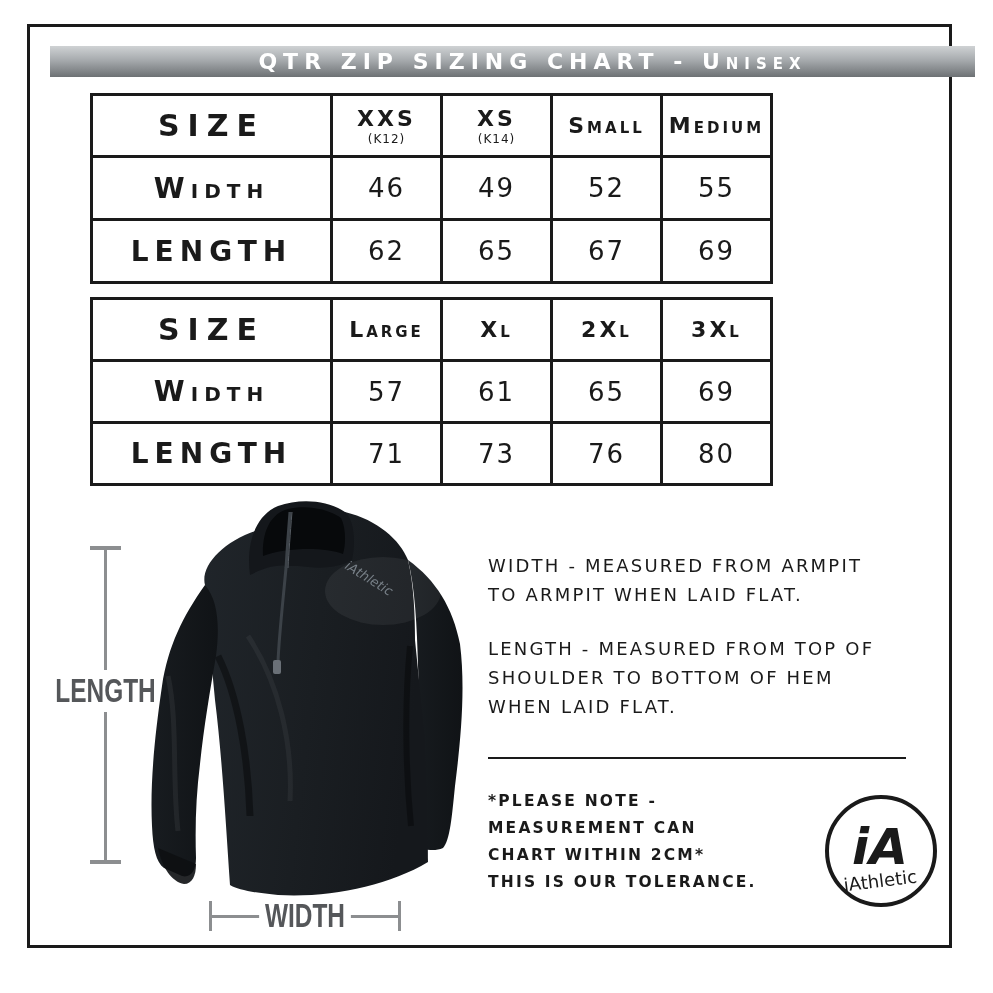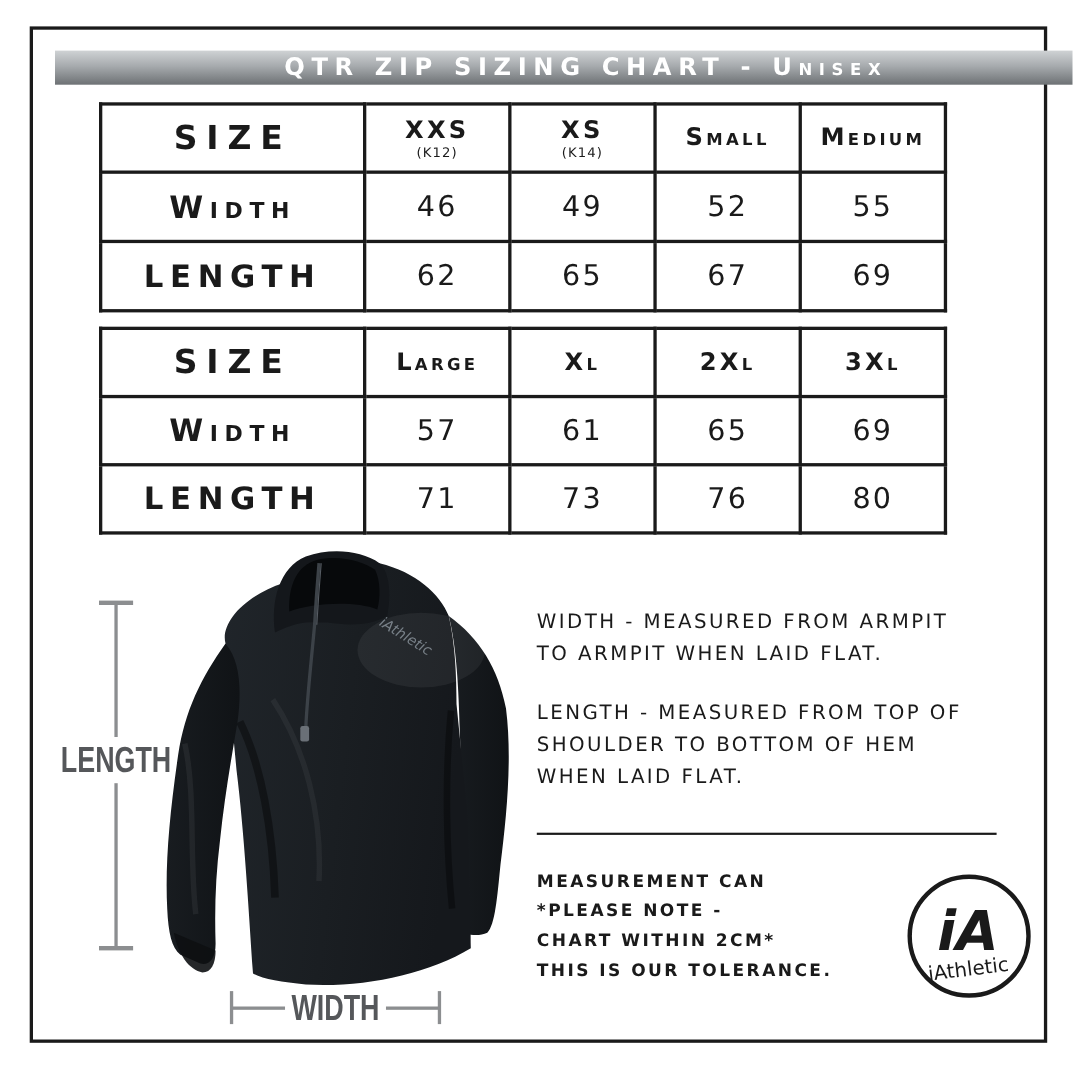--- a/index.html
+++ b/index.html
@@ -5,21 +5,21 @@
   html,body{margin:0;padding:0;background:#fff;}
   .page{position:relative;width:993px;height:993px;background:#fff;overflow:hidden;
         font-family:"DejaVu Sans",sans-serif;color:#1a1a1a;}
   .frame{position:absolute;left:27px;top:24px;width:925px;height:924px;
          border:3px solid #1a1a1a;box-sizing:border-box;}
   .titlebar{position:absolute;left:50px;top:46px;width:885px;height:31px;
             background:linear-gradient(180deg,#cfd2d4 0%,#a7abae 45%,#7d8184 85%,#6d7174 100%);
             display:flex;align-items:center;justify-content:center;padding-left:40px;}
   .titlebar .t{color:#ffffff;font-weight:bold;font-size:22px;letter-spacing:6px;
                font-variant:small-caps;white-space:nowrap;}
-  .size-table{position:absolute;left:90px;width:771px;background:#fff;}
+  .size-table{position:absolute;left:90px;width:683px;background:#fff;}
   .size-table table{width:100%;height:100%;border-collapse:collapse;table-layout:fixed;}
   .size-table td{border:3px solid #1a1a1a;text-align:center;vertical-align:middle;padding:0;}
   .lbl{font-size:30px;font-weight:bold;letter-spacing:8px;}
   .rowlbl{font-size:28px;font-weight:bold;letter-spacing:6px;font-variant:small-caps;}
   .colhead .cl{font-size:22px;font-weight:bold;letter-spacing:3px;font-variant:small-caps;}
   .colhead .cs{font-size:12px;letter-spacing:1px;margin-top:1px;}
   .val{font-size:26px;letter-spacing:2px;}
   .mline{position:absolute;background:#8c8e90;}
   .mlabel{position:absolute;background:#ffffff;text-align:center;color:#55575a;
           font-family:"Liberation Sans",sans-serif;font-weight:bold;font-size:33px;
@@ -191,22 +191,22 @@
   </div>
   <div class="copy" style="top:634px;">
     <div>LENGTH - MEASURED FROM TOP OF</div>
     <div>SHOULDER TO BOTTOM OF HEM</div>
     <div>WHEN LAID FLAT.</div>
   </div>
 
   <div class="divider"></div>
 
   <div class="note" style="top:788px;">
+    <div>*PLEASE NOTE -</div>
     <div>MEASUREMENT CAN</div>
-    <div>*PLEASE NOTE -</div>
     <div>CHART WITHIN 2CM*</div>
     <div>THIS IS OUR TOLERANCE.</div>
   </div>
 
   <svg class="logo" width="118" height="118" viewBox="0 0 118 118">
     <circle cx="59" cy="59" r="54" fill="#ffffff" stroke="#1a1a1a" stroke-width="4"></circle>
     <text x="30" y="72" font-size="50" font-weight="bold" font-style="italic" fill="#1a1a1a">iA</text>
     <text x="59" y="95" font-size="18" text-anchor="middle" fill="#1a1a1a" transform="rotate(-7 59 95)">iAthletic</text>
   </svg>
 </div>

